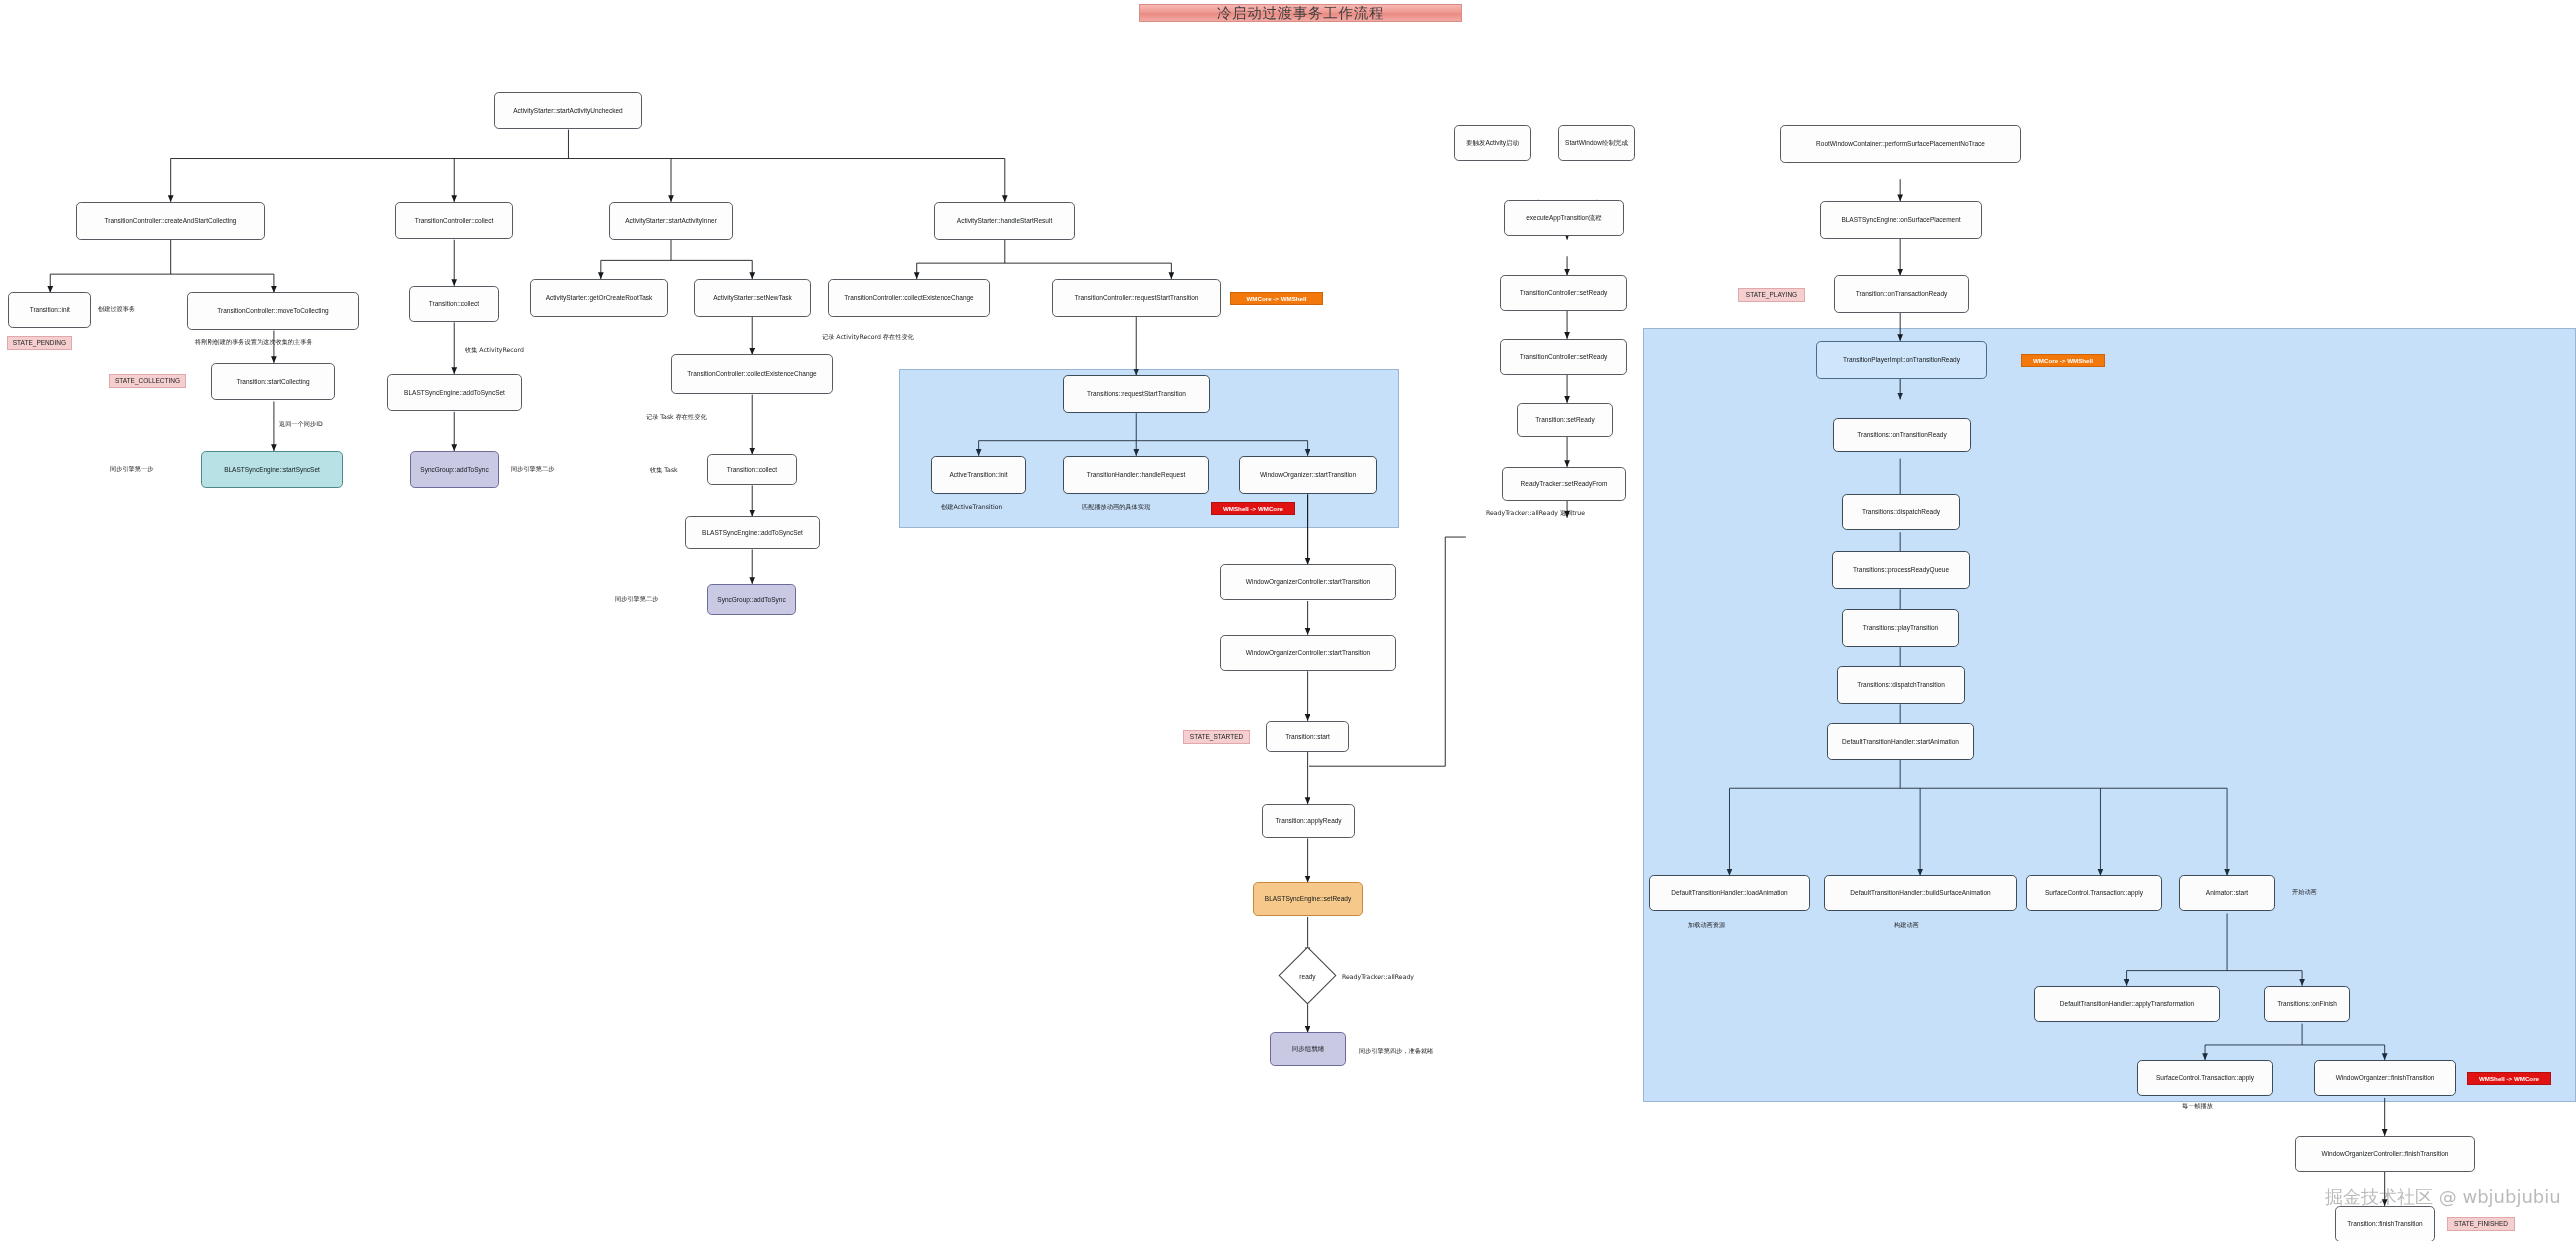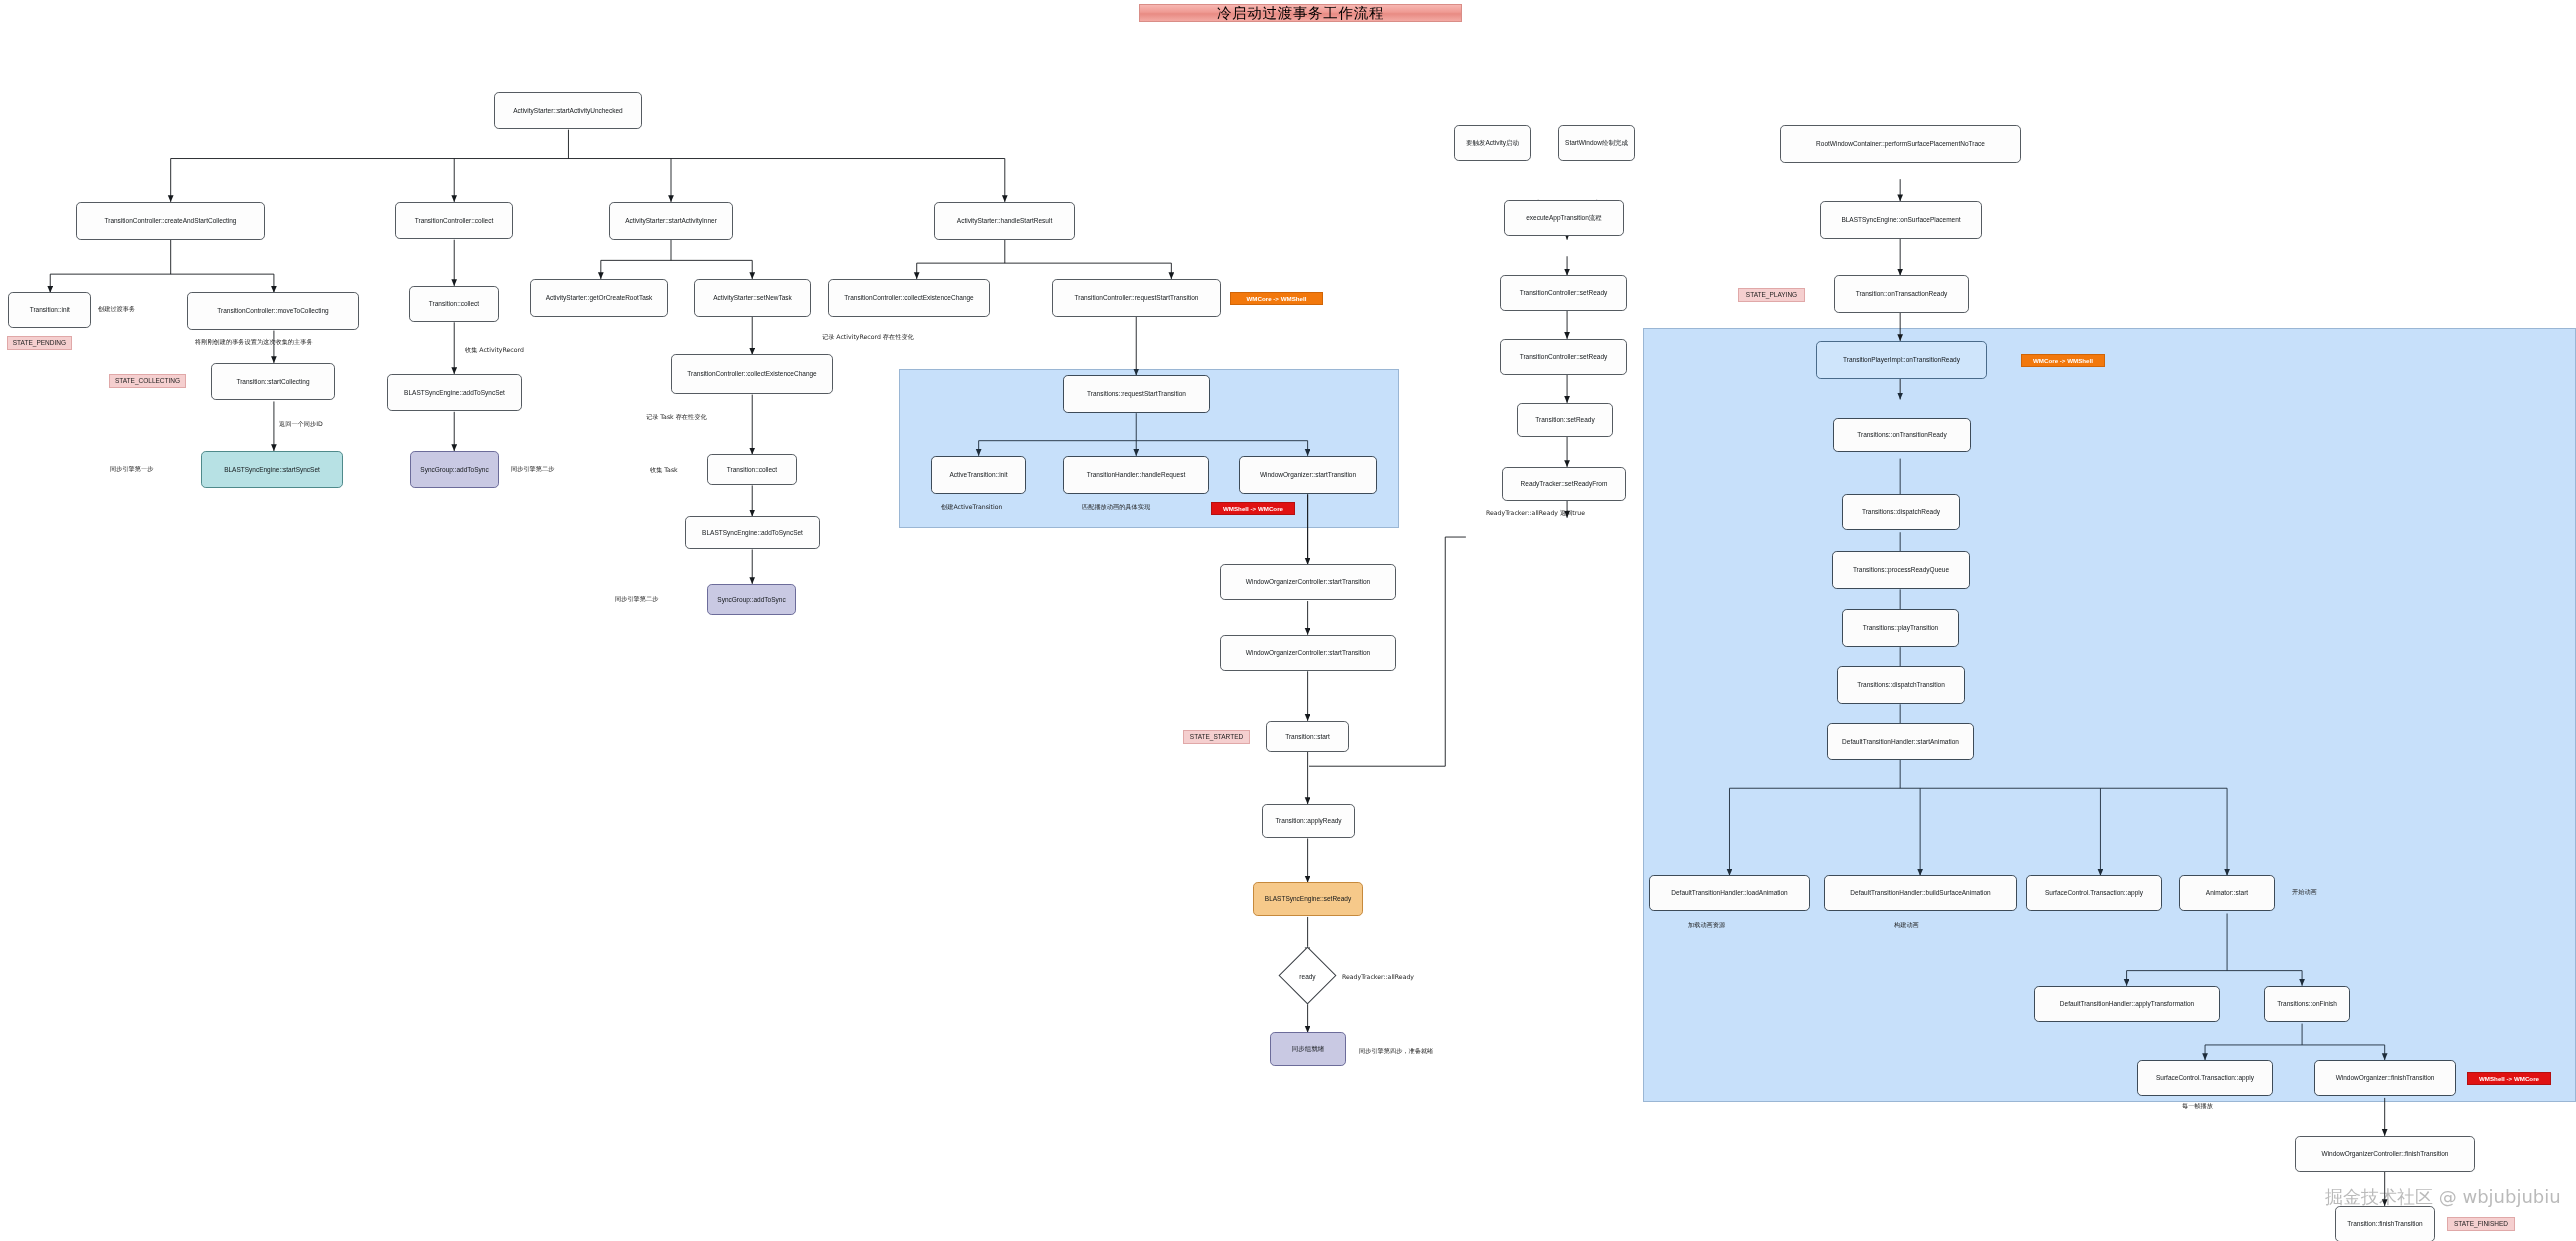--- a/index.html
+++ b/index.html
@@ -17,21 +17,21 @@
   
   .title-banner{
     position:absolute;
     left:1139px; top:4.1px; width:323px; height:18px;
     background:linear-gradient(to bottom,#f7b7b2 0%,#ef9a93 45%,#e88b83 55%,#f3aaa4 100%);
     border:0.7px solid #d98d87;
   }
   .title-text{
     position:absolute; left:1139px; top:2.1px; width:323px; height:22px;
     display:flex; align-items:center; justify-content:center;
-    font-size:14.5px; color:#000000; letter-spacing:0.7px;
+    font-size:14.5px; color:#404040; letter-spacing:0.7px;
     font-family:"DejaVu Sans","Liberation Sans",sans-serif;
   }
 
   
   .group-box{
     position:absolute;
     background:#c7e0fa;
     border:0.7px solid #9ab6d4;
   }
 

